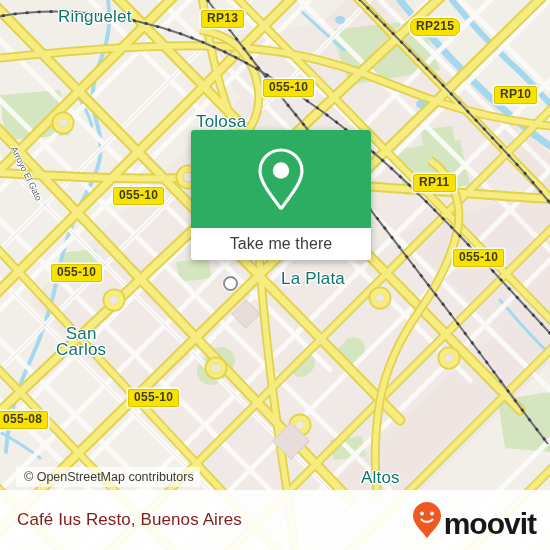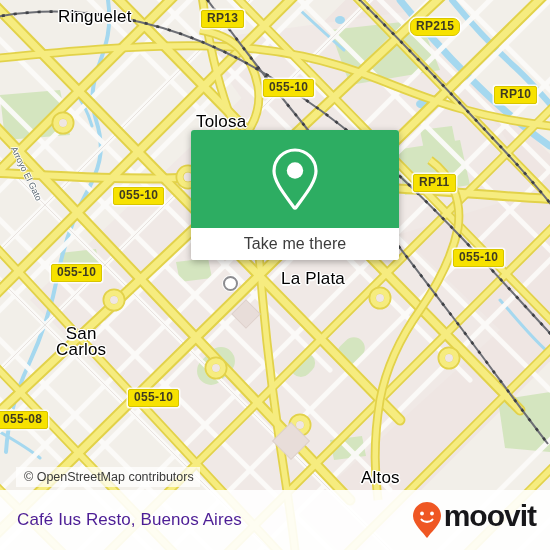--- a/index.html
+++ b/index.html
@@ -10,21 +10,21 @@
   }
   #app{position:relative;width:550px;height:550px;overflow:hidden;background:#f2efe9;}
 
   
   #map{position:absolute;inset:0;}
   #map svg{display:block;width:550px;height:550px;}
 
   
   .place-label{
     position:absolute;
-    color:#000000;
+    color:#0f766e;
     font-size:15px;
     line-height:15px;
     letter-spacing:.2px;
     white-space:nowrap;
     text-shadow:
       1.5px 0 0 rgba(255,255,255,.9),-1.5px 0 0 rgba(255,255,255,.9),
       0 1.5px 0 rgba(255,255,255,.9),0 -1.5px 0 rgba(255,255,255,.9),
       1px 1px 0 rgba(255,255,255,.9),-1px -1px 0 rgba(255,255,255,.9),
       1px -1px 0 rgba(255,255,255,.9),-1px 1px 0 rgba(255,255,255,.9);
     pointer-events:none;
@@ -60,21 +60,21 @@
 
   
   .city-dot{
     position:absolute;width:11px;height:11px;border-radius:50%;
     background:#ffffff;border:2.5px solid #8c8c90;
     box-shadow:0 0 0 1px rgba(255,255,255,.8);
   }
 
   
   #popup{
-    position:absolute;left:191px;top:130px;width:208px;
+    position:absolute;left:191px;top:130px;width:180px;
     border-radius:3px;overflow:hidden;
     box-shadow:0 2px 7px rgba(0,0,0,.30);
     background:#ffffff;
   }
   #popup-head{
     height:98px;background:#2dad62;
     display:flex;align-items:center;justify-content:center;
   }
   #popup-foot{
     height:32px;background:#ffffff;
@@ -93,25 +93,25 @@
     white-space:nowrap;
   }
 
   
   #footer{
     position:absolute;left:0;right:0;top:490px;height:60px;
     background:rgba(255,255,255,.90);
     display:flex;align-items:center;
   }
   #footer-title{
-    margin-left:17px;color:#4c1d95;font-size:17px;letter-spacing:.1px;white-space:nowrap;
+    margin-left:17px;color:#7f1d1d;font-size:17px;letter-spacing:.1px;white-space:nowrap;
   }
   #brand{
     position:absolute;right:14px;top:50%;transform:translateY(-50%);
-    display:flex;align-items:flex-start;gap:2px;
+    display:flex;align-items:flex-end;gap:2px;
   }
   #brand-word{color:#17171a;font-size:30px;font-weight:bold;letter-spacing:-1px;line-height:30px;}
 </style>
 </head>
 <body>
 
 <div id="app">
 
   <div id="map">
     <svg viewBox="0 0 550 550" xmlns="http://www.w3.org/2000/svg">

